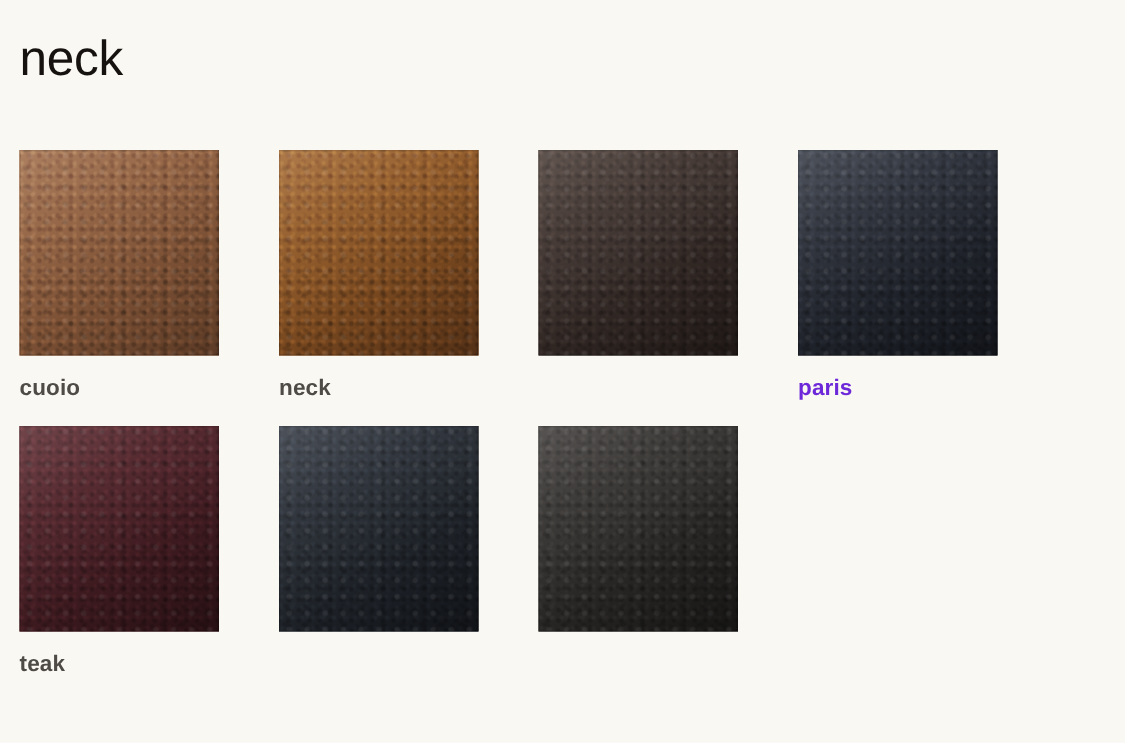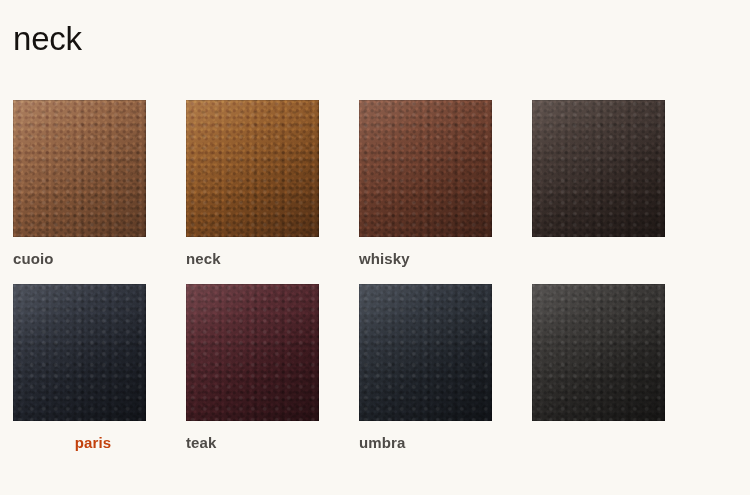--- a/index.html
+++ b/index.html
@@ -114,57 +114,48 @@
       </div>
       <div class="swatch-cell">
         <div class="swatch-tile" style="background-color: rgb(138, 84, 36); background-image: linear-gradient(150deg, rgb(163, 103, 47) 0%, rgb(138, 84, 36) 45%, rgb(99, 57, 26) 100%);">
           <div class="grain"></div>
           <div class="grain2"></div>
           <div class="sheen"></div>
         </div>
         <span class="swatch-label" style="color: rgb(78, 75, 71);">neck</span>
       </div>
       <div class="swatch-cell">
-        <div class="swatch-tile" style="background-color: rgb(107, 60, 43); background-image: linear-gradient(150deg, rgb(125, 74, 53) 0%, rgb(107, 60, 43) 45%, rgb(78, 42, 30) 100%);">
-          <div class="grain"></div>
-          <div class="grain2"></div>
-          <div class="sheen"></div>
-        </div>
-        <span class="swatch-label" style="color: rgb(78, 75, 71);">whisky</span>
-      </div>
-      <div class="swatch-cell">
         <div class="swatch-tile" style="background-color: rgb(59, 48, 44); background-image: linear-gradient(150deg, rgb(74, 60, 54) 0%, rgb(59, 48, 44) 45%, rgb(36, 28, 25) 100%);">
           <div class="grain"></div>
           <div class="grain2"></div>
           <div class="sheen"></div>
         </div>
       </div>
       <div class="swatch-cell">
         <div class="swatch-tile" style="background-color: rgb(38, 42, 51); background-image: linear-gradient(150deg, rgb(53, 58, 69) 0%, rgb(38, 42, 51) 45%, rgb(21, 24, 30) 100%);">
           <div class="grain"></div>
           <div class="grain2"></div>
           <div class="sheen"></div>
         </div>
-        <span class="swatch-label" style="color: #c2410c; text-align: center;">paris</span>
+        <span class="swatch-label" style="color: #6d28d9;">paris</span>
       </div>
       <div class="swatch-cell">
         <div class="swatch-tile" style="background-color: rgb(74, 32, 38); background-image: linear-gradient(150deg, rgb(92, 42, 48) 0%, rgb(74, 32, 38) 45%, rgb(46, 19, 23) 100%);">
           <div class="grain"></div>
           <div class="grain2"></div>
           <div class="sheen"></div>
         </div>
         <span class="swatch-label" style="color: rgb(78, 75, 71);">teak</span>
       </div>
       <div class="swatch-cell">
         <div class="swatch-tile" style="background-color: rgb(37, 42, 49); background-image: linear-gradient(150deg, rgb(51, 57, 67) 0%, rgb(37, 42, 49) 45%, rgb(20, 23, 28) 100%);">
           <div class="grain"></div>
           <div class="grain2"></div>
           <div class="sheen"></div>
         </div>
-        <span class="swatch-label" style="color: rgb(78, 75, 71);">umbra</span>
       </div>
       <div class="swatch-cell">
         <div class="swatch-tile" style="background-color: rgb(49, 47, 45); background-image: linear-gradient(150deg, rgb(62, 59, 57) 0%, rgb(49, 47, 45) 45%, rgb(26, 25, 24) 100%);">
           <div class="grain"></div>
           <div class="grain2"></div>
           <div class="sheen"></div>
         </div>
       </div>
     </div>
 

